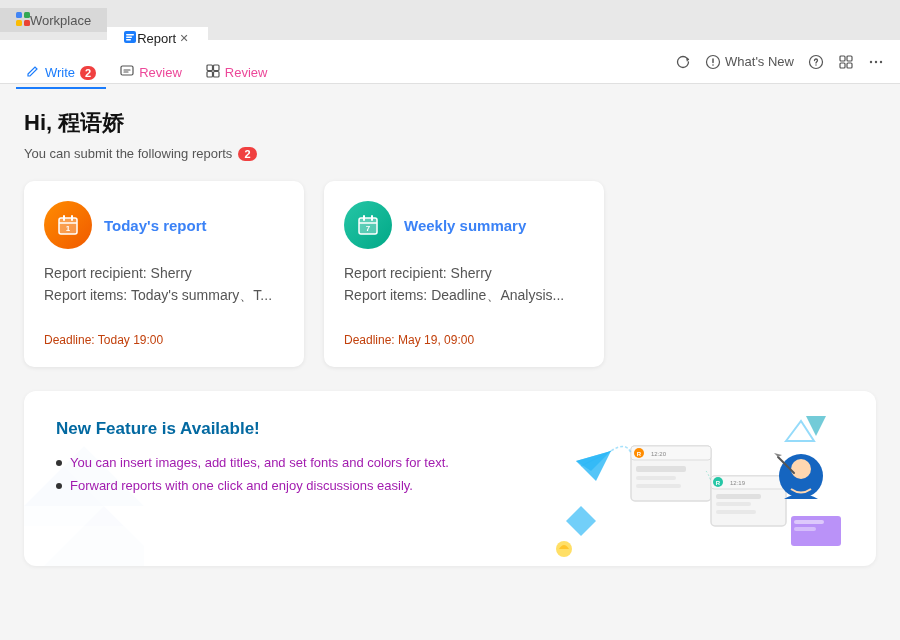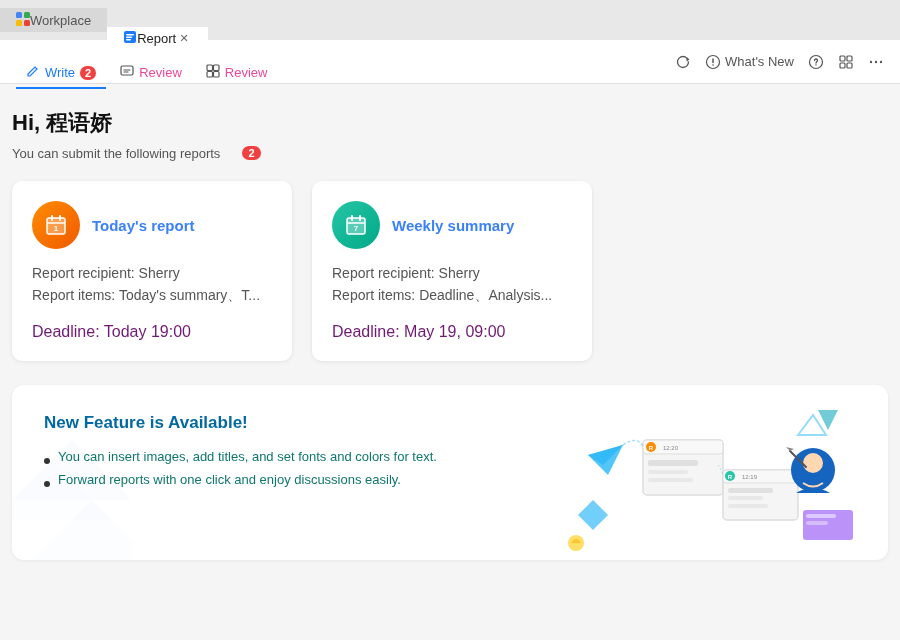--- a/index.html
+++ b/index.html
@@ -92,36 +92,36 @@
       display: flex;
       align-items: center;
       gap: 4px;
       cursor: pointer;
       justify-content: flex-end;
     }
 
     
     .main {
       background: #f5f5f5;
-      padding: 24px 12px;
+      padding: 24px 24px;
       height: calc(640px - 84px);
       overflow-y: auto;
     }
     .greeting {
       font-size: 22px;
       font-weight: 600;
       color: #111;
       margin-bottom: 8px;
     }
     .subtitle {
       font-size: 13px;
       color: #555;
       display: flex;
-      align-items: flex-start;
-      gap: 22px;
+      align-items: center;
+      gap: 6px;
       margin-bottom: 20px;
     }
     .subtitle-badge {
       background: #f04040;
       color: white;
       border-radius: 10px;
       padding: 1px 6px;
       font-size: 11px;
       font-weight: bold;
     }
@@ -163,24 +163,24 @@
       font-size: 15px;
       font-weight: 600;
       color: #3b82f6;
     }
     .card-detail {
       font-size: 14px;
       color: #555;
       margin-bottom: 6px;
     }
     .card-deadline {
-      font-size: 16px;
-      color: #701a75;
+      font-size: 12px;
+      color: #c2410c;
       font-weight: 500;
-      margin-top: 18px;
+      margin-top: 28px;
     }
 
     
     .feature-banner {
       background: white;
       border-radius: 12px;
       padding: 28px 32px;
       position: relative;
       overflow: hidden;
       min-height: 175px;
@@ -191,24 +191,24 @@
       font-weight: 700;
       color: #0369a1;
       margin-bottom: 16px;
     }
     .feature-bullets {
       list-style: none;
       padding: 0;
     }
     .feature-bullets li {
       font-size: 13px;
-      color: #0f766e;
+      color: #a21caf;
       margin-bottom: 8px;
       display: flex;
-      align-items: flex-end;
+      align-items: flex-start;
       gap: 8px;
     }
     .bullet-dot {
       width: 6px;
       height: 6px;
       border-radius: 50%;
       background: #333;
       margin-top: 5px;
       flex-shrink: 0;
     }

